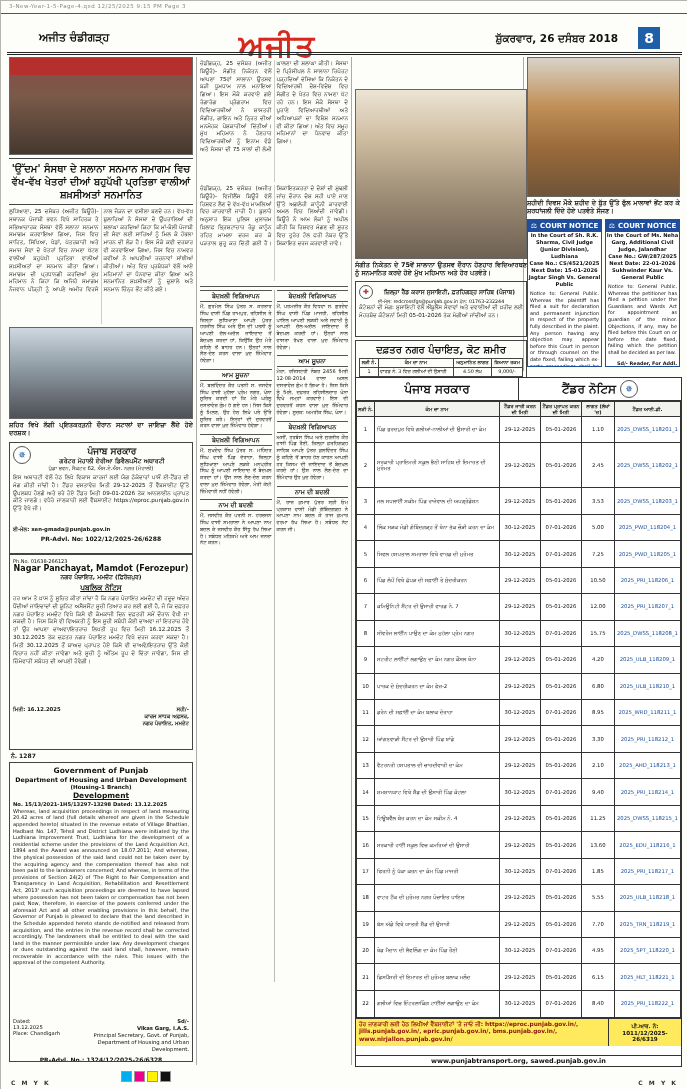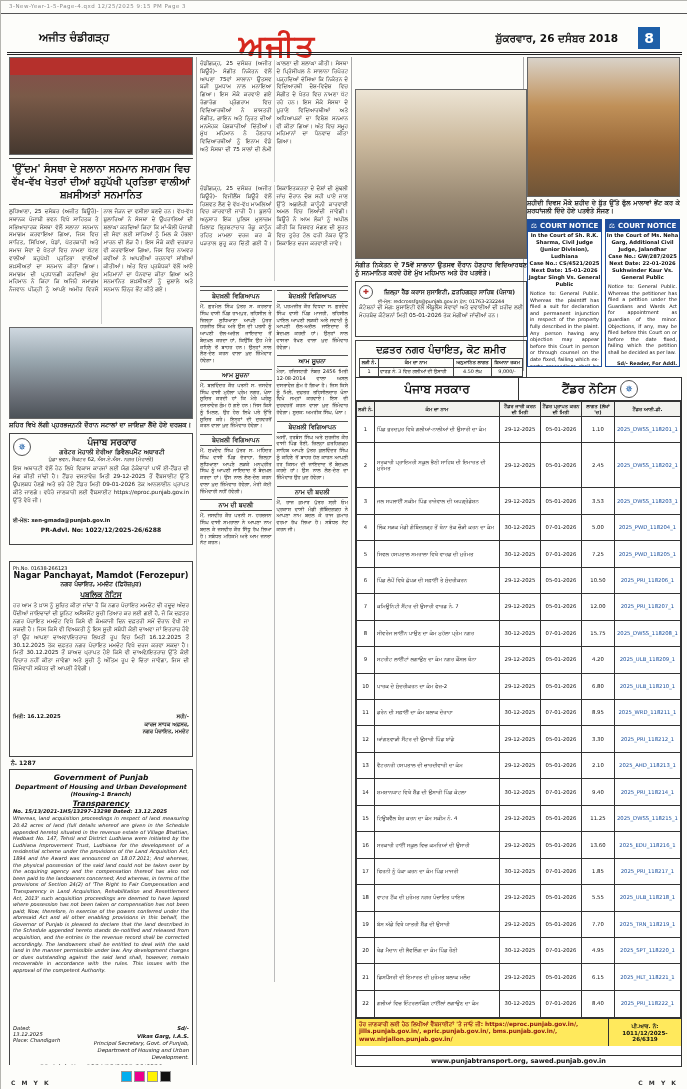--- a/index.html
+++ b/index.html
@@ -81,58 +81,58 @@
   <div class="abs vdiv" style="left:350px;top:56px;height:1008px;"></div>
   <div class="abs vdiv" style="left:522px;top:56px;height:314px;"></div>
 
   <div class="abs" style="left:8px;top:56px;width:184px;height:1008px;overflow:hidden;">
     <div class="photo" style="height:96px;background:linear-gradient(180deg,#8a4a4a 0%,#7a5a48 40%,#45382f 100%);">
       <div class="banner"></div>
     </div>
     <div class="headline" style="font-size:10px;margin-top:3px;">'ਉੱਦਮ' ਸੰਸਥਾ ਦੇ ਸਲਾਨਾ ਸਨਮਾਨ ਸਮਾਗਮ ਵਿਚ ਵੱਖ-ਵੱਖ ਖੇਤਰਾਂ ਦੀਆਂ ਬਹੁਪੱਖੀ ਪ੍ਰਤਿਭਾ ਵਾਲੀਆਂ ਸ਼ਖ਼ਸੀਅਤਾਂ ਸਨਮਾਨਿਤ</div>
     <div class="body-sm cols2" style="height:116px;margin-top:3px;">ਲੁਧਿਆਣਾ, 25 ਦਸੰਬਰ (ਅਜੀਤ ਬਿਊਰੋ)- ਸਥਾਨਕ ਪੰਜਾਬੀ ਭਵਨ ਵਿਖੇ ਸਾਹਿਤਕ ਤੇ ਸਭਿਆਚਾਰਕ ਸੰਸਥਾ ਵੱਲੋਂ ਸਲਾਨਾ ਸਨਮਾਨ ਸਮਾਗਮ ਕਰਵਾਇਆ ਗਿਆ, ਜਿਸ ਵਿਚ ਸਾਹਿਤ, ਸਿੱਖਿਆ, ਖੇਡਾਂ, ਪੱਤਰਕਾਰੀ ਅਤੇ ਸਮਾਜ ਸੇਵਾ ਦੇ ਖੇਤਰਾਂ ਵਿਚ ਨਾਮਣਾ ਖੱਟਣ ਵਾਲੀਆਂ ਬਹੁਪੱਖੀ ਪ੍ਰਤਿਭਾ ਵਾਲੀਆਂ ਸ਼ਖ਼ਸੀਅਤਾਂ ਦਾ ਸਨਮਾਨ ਕੀਤਾ ਗਿਆ। ਸਮਾਗਮ ਦੀ ਪ੍ਰਧਾਨਗੀ ਕਰਦਿਆਂ ਮੁੱਖ ਮਹਿਮਾਨ ਨੇ ਕਿਹਾ ਕਿ ਅਜਿਹੇ ਸਮਾਗਮ ਨੌਜਵਾਨ ਪੀੜ੍ਹੀ ਨੂੰ ਆਪਣੇ ਅਮੀਰ ਵਿਰਸੇ ਨਾਲ ਜੋੜਨ ਦਾ ਵਸੀਲਾ ਬਣਦੇ ਹਨ। ਵੱਖ-ਵੱਖ ਬੁਲਾਰਿਆਂ ਨੇ ਸੰਸਥਾ ਦੇ ਉਪਰਾਲਿਆਂ ਦੀ ਸ਼ਲਾਘਾ ਕਰਦਿਆਂ ਕਿਹਾ ਕਿ ਮਾਂ-ਬੋਲੀ ਪੰਜਾਬੀ ਦੀ ਸੇਵਾ ਲਈ ਸਾਰਿਆਂ ਨੂੰ ਮਿਲ ਕੇ ਹੰਭਲਾ ਮਾਰਨ ਦੀ ਲੋੜ ਹੈ। ਇਸ ਮੌਕੇ ਕਵੀ ਦਰਬਾਰ ਵੀ ਕਰਵਾਇਆ ਗਿਆ, ਜਿਸ ਵਿਚ ਨਾਮਵਰ ਕਵੀਆਂ ਨੇ ਆਪਣੀਆਂ ਰਚਨਾਵਾਂ ਸਾਂਝੀਆਂ ਕੀਤੀਆਂ। ਅੰਤ ਵਿਚ ਪ੍ਰਬੰਧਕਾਂ ਵੱਲੋਂ ਆਏ ਮਹਿਮਾਨਾਂ ਦਾ ਧੰਨਵਾਦ ਕੀਤਾ ਗਿਆ ਅਤੇ ਸਨਮਾਨਿਤ ਸ਼ਖ਼ਸੀਅਤਾਂ ਨੂੰ ਦੁਸ਼ਾਲੇ ਅਤੇ ਸਨਮਾਨ ਚਿੰਨ੍ਹ ਭੇਂਟ ਕੀਤੇ ਗਏ।</div>
     <div class="photo" style="height:90px;margin-top:3px;background:linear-gradient(180deg,#cfd8e0 0%,#9aa8b0 35%,#6b7078 75%,#4c5258 100%);"></div>
-    <div class="cap">ਸ਼ਹਿਰ ਵਿਖੇ ਲੱਗੀ ਪ੍ਹਰਭਜਨ਼ਨੀ ਦੌਰਾਨ ਸਟਾਲਾਂ ਦਾ ਜਾਇਜ਼ਾ ਲੈਂਦੇ ਹੋਏ ਦਰਸ਼ਕ।</div>
+    <div class="cap">ਸ਼ਹਿਰ ਵਿਖੇ ਲੱਗੀ ਪ੍ਇਤਕਰਤ਼ਨੀ ਦੌਰਾਨ ਸਟਾਲਾਂ ਦਾ ਜਾਇਜ਼ਾ ਲੈਂਦੇ ਹੋਏ ਦਰਸ਼ਕ।</div>
 
     <div class="noticebox" style="margin-top:4px;height:104px;">
       <div style="display:flex;align-items:center;gap:4px;">
         <span class="emblem">✵</span>
         <div style="flex:1;">
           <div class="nb-title" style="font-size:9px;">ਪੰਜਾਬ ਸਰਕਾਰ</div>
           <div class="nb-title" style="font-size:6.3px;">ਗਰੇਟਰ ਮੋਹਾਲੀ ਏਰੀਆ ਡਿਵੈਲਪਮੈਂਟ ਅਥਾਰਟੀ</div>
         </div>
       </div>
       <div style="font-size:5.3px;text-align:center;">ਪੁੱਡਾ ਭਵਨ, ਸੈਕਟਰ 62, ਐਸ.ਏ.ਐਸ. ਨਗਰ (ਮੋਹਾਲੀ)</div>
       <div class="body-sm" style="margin-top:2px;height:52px;">ਇਸ ਅਥਾਰਟੀ ਵੱਲੋਂ ਹੇਠ ਲਿਖੇ ਵਿਕਾਸ ਕਾਰਜਾਂ ਲਈ ਯੋਗ ਠੇਕੇਦਾਰਾਂ ਪਾਸੋਂ ਈ-ਟੈਂਡਰ ਦੀ ਮੰਗ ਕੀਤੀ ਜਾਂਦੀ ਹੈ। ਟੈਂਡਰ ਦਸਤਾਵੇਜ਼ ਮਿਤੀ 29-12-2025 ਤੋਂ ਵੈੱਬਸਾਈਟ ਉੱਤੇ ਉਪਲਬਧ ਹੋਣਗੇ ਅਤੇ ਭਰੇ ਹੋਏ ਟੈਂਡਰ ਮਿਤੀ 09-01-2026 ਤੱਕ ਆਨਲਾਈਨ ਪ੍ਰਾਪਤ ਕੀਤੇ ਜਾਣਗੇ। ਵਧੇਰੇ ਜਾਣਕਾਰੀ ਲਈ ਵੈੱਬਸਾਈਟ https://eproc.punjab.gov.in ਉੱਤੇ ਵੇਖੋ ਜੀ।</div>
       <div style="font-size:5.3px;font-weight:bold;">ਈ-ਮੇਲ: xen-gmada@punjab.gov.in</div>
       <div class="pr-line">PR-Advl. No: 1022/12/2025-26/6288</div>
     </div>
 
-    <div class="noticebox" style="margin-top:16px;height:188px;">
+    <div class="noticebox" style="margin-top:0;height:188px;">
       <div style="font-size:5px;">Ph.No. 01638-266123</div>
       <div class="nb-title" style="font-size:8px;">Nagar Panchayat, Mamdot (Ferozepur)</div>
       <div class="nb-title" style="font-size:6px;">ਨਗਰ ਪੰਚਾਇਤ, ਮਮਦੋਟ (ਫ਼ਿਰੋਜ਼ਪੁਰ)</div>
       <div class="nb-title" style="font-size:7.5px;text-decoration:underline;margin:2px 0;">ਪਬਲਿਕ ਨੋਟਿਸ</div>
       <div class="body-sm" style="height:108px;">ਹਰ ਆਮ ਤੇ ਖ਼ਾਸ ਨੂੰ ਸੂਚਿਤ ਕੀਤਾ ਜਾਂਦਾ ਹੈ ਕਿ ਨਗਰ ਪੰਚਾਇਤ ਮਮਦੋਟ ਦੀ ਹਦੂਦ ਅੰਦਰ ਪੈਂਦੀਆਂ ਜਾਇਦਾਦਾਂ ਦੀ ਯੂਨਿਟ ਅਸੈਸਮੈਂਟ ਸੂਚੀ ਤਿਆਰ ਕਰ ਲਈ ਗਈ ਹੈ, ਜੋ ਕਿ ਦਫ਼ਤਰ ਨਗਰ ਪੰਚਾਇਤ ਮਮਦੋਟ ਵਿਖੇ ਕਿਸੇ ਵੀ ਕੰਮਕਾਜੀ ਦਿਨ ਦਫ਼ਤਰੀ ਸਮੇਂ ਦੌਰਾਨ ਵੇਖੀ ਜਾ ਸਕਦੀ ਹੈ। ਜਿਸ ਕਿਸੇ ਵੀ ਵਿਅਕਤੀ ਨੂੰ ਇਸ ਸੂਚੀ ਸਬੰਧੀ ਕੋਈ ਦਾਅਵਾ ਜਾਂ ਇਤਰਾਜ਼ ਹੋਵੇ ਤਾਂ ਉਹ ਆਪਣਾ ਦਾਅਵਾ/ਇਤਰਾਜ਼ ਲਿਖਤੀ ਰੂਪ ਵਿਚ ਮਿਤੀ 16.12.2025 ਤੋਂ 30.12.2025 ਤੱਕ ਦਫ਼ਤਰ ਨਗਰ ਪੰਚਾਇਤ ਮਮਦੋਟ ਵਿਖੇ ਦਰਜ ਕਰਵਾ ਸਕਦਾ ਹੈ। ਮਿਤੀ 30.12.2025 ਤੋਂ ਬਾਅਦ ਪ੍ਰਾਪਤ ਹੋਏ ਕਿਸੇ ਵੀ ਦਾਅਵੇ/ਇਤਰਾਜ਼ ਉੱਤੇ ਕੋਈ ਵਿਚਾਰ ਨਹੀਂ ਕੀਤਾ ਜਾਵੇਗਾ ਅਤੇ ਸੂਚੀ ਨੂੰ ਅੰਤਿਮ ਰੂਪ ਦੇ ਦਿੱਤਾ ਜਾਵੇਗਾ, ਜਿਸ ਦੀ ਜ਼ਿੰਮੇਵਾਰੀ ਸਬੰਧਤ ਦੀ ਆਪਣੀ ਹੋਵੇਗੀ।</div>
       <div style="display:flex;justify-content:space-between;margin-top:3px;">
         <div style="font-size:5.3px;font-weight:bold;">ਮਿਤੀ: 16.12.2025</div>
         <div class="sig">
           <div>ਸਹੀ/-</div>
           <div>ਕਾਰਜ ਸਾਧਕ ਅਫ਼ਸਰ,</div>
           <div>ਨਗਰ ਪੰਚਾਇਤ, ਮਮਦੋਟ</div>
         </div>
       </div>
     </div>
     <div style="font-size:6px;font-weight:bold;margin:2px 0 2px 2px;">ਨੰ. 1287</div>
 
-    <div class="noticebox" style="height:292px;font-style:italic;">
+    <div class="noticebox" style="height:292px;">
       <div class="notif-h">Government of Punjab</div>
       <div class="notif-h" style="font-size:6.3px;">Department of Housing and Urban Development</div>
       <div class="notif-h" style="font-size:5.6px;">(Housing-1 Branch)</div>
-      <div class="notif-h" style="text-decoration:underline;">Transparency</div>
+      <div class="notif-h" style="text-decoration:underline;">Development</div>
       <div style="font-size:5.2px;font-weight:bold;">No. 15/13/2021-1H5/13297-13298    Dated: 13.12.2025</div>
       <div class="notif" style="height:208px;overflow:hidden;margin-top:1px;">Whereas, land acquisition proceedings in respect of land measuring 20.42 acres of land (full details whereof are given in the Schedule appended hereto) situated in the revenue estate of Village Bhattian, Hadbast No. 147, Tehsil and District Ludhiana were initiated by the Ludhiana Improvement Trust, Ludhiana for the development of a residential scheme under the provisions of the Land Acquisition Act, 1894 and the Award was announced on 18.07.2011; And whereas, the physical possession of the said land could not be taken over by the acquiring agency and the compensation thereof has also not been paid to the landowners concerned; And whereas, in terms of the provisions of Section 24(2) of 'The Right to Fair Compensation and Transparency in Land Acquisition, Rehabilitation and Resettlement Act, 2013' such acquisition proceedings are deemed to have lapsed where possession has not been taken or compensation has not been paid; Now, therefore, in exercise of the powers conferred under the aforesaid Act and all other enabling provisions in this behalf, the Governor of Punjab is pleased to declare that the land described in the Schedule appended hereto stands de-notified and released from acquisition, and the entries in the revenue record shall be corrected accordingly. The landowners shall be entitled to deal with the said land in the manner permissible under law. Any development charges or dues outstanding against the said land shall, however, remain recoverable in accordance with the rules. This issues with the approval of the competent Authority.</div>
       <div style="display:flex;justify-content:space-between;margin-top:2px;">
         <div style="font-size:5.2px;">
           <div>Dated: 13.12.2025</div>
           <div>Place: Chandigarh</div>
         </div>
         <div class="sig">
           <div>Sd/-</div>
           <div>Vikas Garg, I.A.S.</div>

